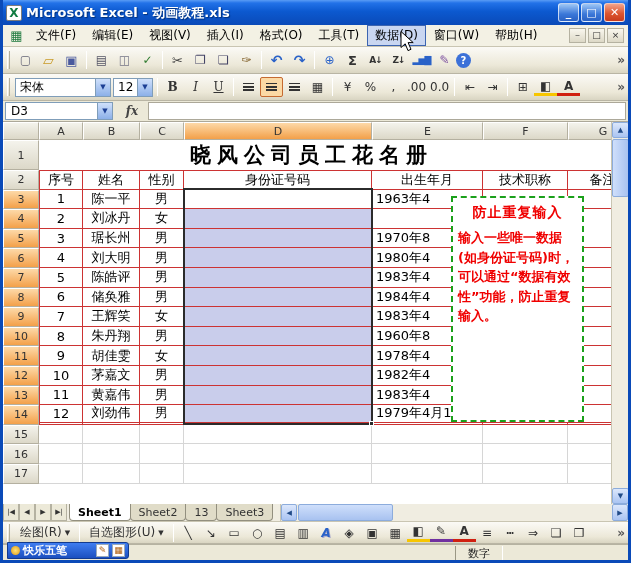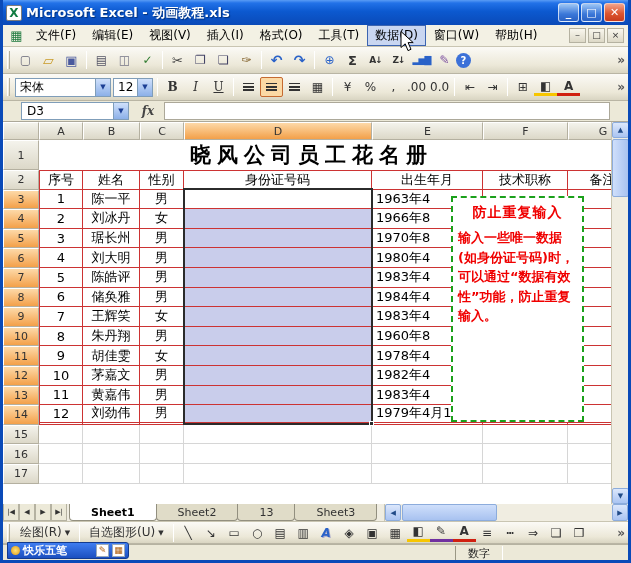--- a/index.html
+++ b/index.html
@@ -62,21 +62,21 @@
   [data-name="bold-icon"]{font-weight:bold;font-family:"DejaVu Serif",serif;}
   [data-name="italic-icon"]{font-style:italic;font-family:"DejaVu Serif",serif;}
   [data-name="underline-icon"]{text-decoration:underline;font-family:"DejaVu Serif",serif;}
   [data-name="fill-color-icon"]{border-bottom:3px solid #f7c600;height:17px;}
   [data-name="font-color-icon"]{border-bottom:3px solid #d02010;height:17px;font-weight:bold;}
   [data-name="line-color-icon"]{border-bottom:3px solid #7030a0;height:17px;}
   [data-name="wordart-icon"]{font-weight:bold;font-style:italic;color:#2a62c8;text-shadow:1px 1px 0 #aac;}
   .alsh{width:11px;height:9px;background:repeating-linear-gradient(180deg,#333 0 1.5px,transparent 1.5px 3.2px);}
   .dmenu{font-size:12px;padding:0 6px;}
   
-  .formulabar{height:21px;display:flex;align-items:stretch;background:#ece9d8;border-bottom:1px solid #aca899;padding:1px 18px;}
+  .formulabar{height:21px;display:flex;align-items:stretch;background:#ece9d8;border-bottom:1px solid #aca899;padding:1px 2px;}
   .namebox{width:108px;background:#fff;border:1px solid #7f9db9;display:flex;align-items:center;flex:none;}
   .namebox .ref{flex:1;padding:0 5px;font-size:12px;}
   .fxsep{width:6px;flex:none;}
   .fx{width:26px;display:flex;align-items:center;justify-content:center;font-family:"DejaVu Serif",serif;
     font-style:italic;font-weight:bold;color:#444;border:1px solid transparent;flex:none;}
   .finput{flex:1;background:#fff;border:1px solid #aca899;margin-left:3px;}
   
   #worksheet{position:relative;height:382px;background:#fff;overflow:hidden;}
   .colhdr{display:flex;height:18px;}
   .hcell{flex:none;background:linear-gradient(#f4f3ec,#dcd8c8);border-right:1px solid #b4b0a0;border-bottom:1px solid #b4b0a0;
@@ -114,21 +114,21 @@
   .tipbody{color:#f00000;font-weight:bold;font-size:13px;line-height:19.5px;}
   .watermark{position:absolute;left:448px;top:330px;z-index:6;color:#9e9e9e;font-weight:bold;font-size:15px;letter-spacing:.5px;}
   .wm-o{display:inline-block;width:14px;height:14px;border-radius:7px;background:#e22818;color:#fff;
     text-align:center;line-height:14px;font-size:11px;margin:0 1px;}
   
   .tabbar{height:18px;display:flex;align-items:stretch;background:#f0ede1;border-bottom:1px solid #c9c5b2;}
   #tabnav{display:flex;}
   .tnav{width:16px;display:flex;align-items:center;justify-content:center;font-size:7px;color:#333;
     background:#ece9d8;border:1px solid #b5b2a1;border-top:none;}
   #tabs{display:flex;margin-left:2px;}
-  .stab{padding:0 21px;display:flex;align-items:center;font-size:11px;background:#e0dcc8;
+  .stab{padding:0 8px;display:flex;align-items:center;font-size:11px;background:#e0dcc8;
     border:1px solid #928f7f;border-top:none;border-radius:0 0 4px 4px;margin-right:-1px;color:#333;}
   .stab.sactive{background:#fff;font-weight:bold;z-index:2;color:#000;}
   .hscroll{flex:1;position:relative;background:#f0ede1;margin-left:8px;border-left:1px solid #c9c5b2;}
   .hbtn{position:absolute;top:0;width:16px;height:100%;background:linear-gradient(#dce7fb,#aac4f2);
     border:1px solid #8cacdc;border-radius:2px;color:#204a87;font-size:7px;display:flex;align-items:center;justify-content:center;}
   .hbtn.hleft{left:0;}
   .hbtn.hright{right:0;}
   .hthumb{position:absolute;top:0;left:17px;width:95px;height:100%;background:linear-gradient(#cfdffb,#a8c2f0);
     border:1px solid #8cacdc;border-radius:2px;}
   
@@ -305,21 +305,20 @@
         <span class="cell tb left" data-name="cell-E3" style="width: 111px;">1963年4</span>
         <span class="cell tb ctr" data-name="cell-F3" style="width: 85px;"></span>
         <span class="cell tb" data-name="cell-G3" style="width: 70px;"></span>
       </div>
       <div class="grow" data-name="grid-row-4" style="height: 19.6px;">
         <span class="hcell rhead hl" data-name="row-header-4">4</span>
         <span class="cell tb tleft ctr" data-name="cell-A4" style="width: 44px;">2</span>
         <span class="cell tb ctr" data-name="cell-B4" style="width: 57px;">刘冰丹</span>
         <span class="cell tb ctr" data-name="cell-C4" style="width: 44px;">女</span>
         <span class="cell tb sel" data-name="cell-D4" style="width: 188px;"></span>
-        <span class="cell tb left" data-name="cell-E4" style="width: 111px;">1966年8</span>
         <span class="cell tb ctr" data-name="cell-F4" style="width: 85px;"></span>
         <span class="cell tb" data-name="cell-G4" style="width: 70px;"></span>
       </div>
       <div class="grow" data-name="grid-row-5" style="height: 19.6px;">
         <span class="hcell rhead hl" data-name="row-header-5">5</span>
         <span class="cell tb tleft ctr" data-name="cell-A5" style="width: 44px;">3</span>
         <span class="cell tb ctr" data-name="cell-B5" style="width: 57px;">琚长州</span>
         <span class="cell tb ctr" data-name="cell-C5" style="width: 44px;">男</span>
         <span class="cell tb sel" data-name="cell-D5" style="width: 188px;"></span>
         <span class="cell tb left" data-name="cell-E5" style="width: 111px;">1970年8</span>

